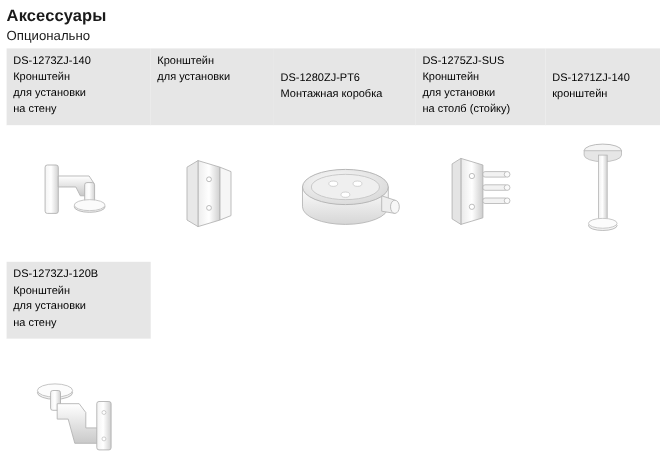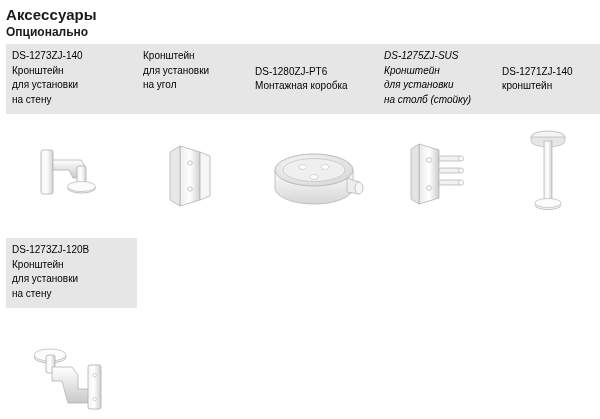--- a/index.html
+++ b/index.html
@@ -24,21 +24,21 @@
   }
   .title {
     font-size: 15px;
     font-weight: bold;
     line-height: 18px;
     margin: 0 0 1px 0;
     letter-spacing: 0.1px;
   }
   .subtitle {
     font-size: 12px;
-    font-weight: bold;
+    font-weight: normal;
     line-height: 15px;
     margin: 0 0 4px 0;
   }
   .row {
     display: flex;
     align-items: flex-start;
   }
   .cell {
     box-sizing: border-box;
     position: relative;
@@ -109,21 +109,20 @@
             <ellipse cx="52.5" cy="56.5" rx="14" ry="5" fill="#fbfbfb" stroke="#c0c0c0" stroke-width="0.8"></ellipse>
           </svg>
         </span>
       </div>
     </div>
 
     <div class="cell" style="width:112px;">
       <div class="cap">
         <span class="line">Кронштейн</span>
         <span class="line">для установки</span>
-        <span class="line">на угол</span>
       </div>
       <div class="img">
         <span>
           <svg width="70" height="86" viewBox="0 0 70 86">
             <defs>
               <linearGradient id="g2" x1="0" y1="0" x2="1" y2="0">
                 <stop offset="0" stop-color="#ededed"></stop>
                 <stop offset="0.5" stop-color="#ffffff"></stop>
                 <stop offset="1" stop-color="#cfcfcf"></stop>
               </linearGradient>
@@ -165,21 +164,21 @@
             <ellipse cx="66" cy="37" rx="4" ry="2.4" fill="#ffffff" stroke="#bdbdbd" stroke-width="0.6"></ellipse>
             <ellipse cx="55" cy="47" rx="4" ry="2.4" fill="#ffffff" stroke="#bdbdbd" stroke-width="0.6"></ellipse>
 
             <path d="M88 48 L100 52 L100 64 L88 62 Z" fill="#eeeeee" stroke="#b5b5b5" stroke-width="0.8"></path>
             <ellipse cx="100" cy="58" rx="4" ry="6" fill="#f7f7f7" stroke="#b5b5b5" stroke-width="0.8"></ellipse>
           </svg>
         </span>
       </div>
     </div>
 
-    <div class="cell" style="width:118px;font-style:italic;">
+    <div class="cell" style="width:118px;">
       <div class="cap">
         <span class="line">DS-1275ZJ-SUS</span>
         <span class="line">Кронштейн</span>
         <span class="line">для установки</span>
         <span class="line">на столб (стойку)</span>
       </div>
       <div class="img">
         <span>
           <svg width="76" height="86" viewBox="0 0 76 86">
             <defs>

